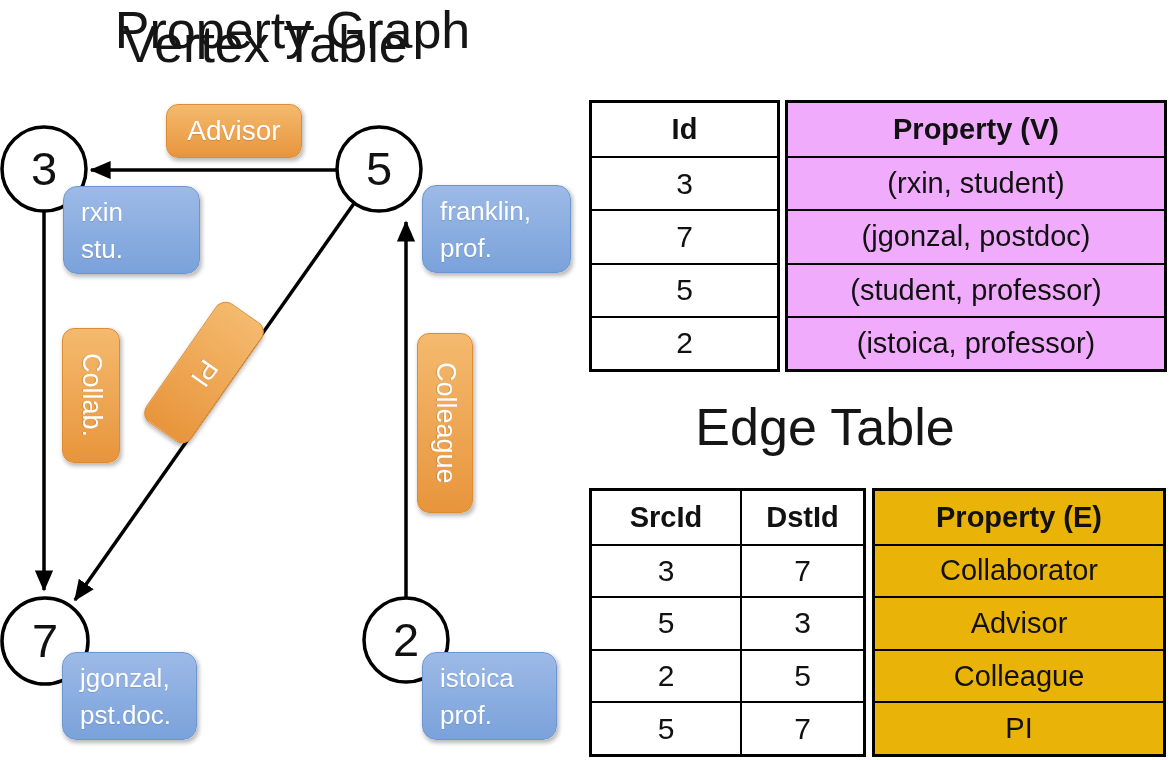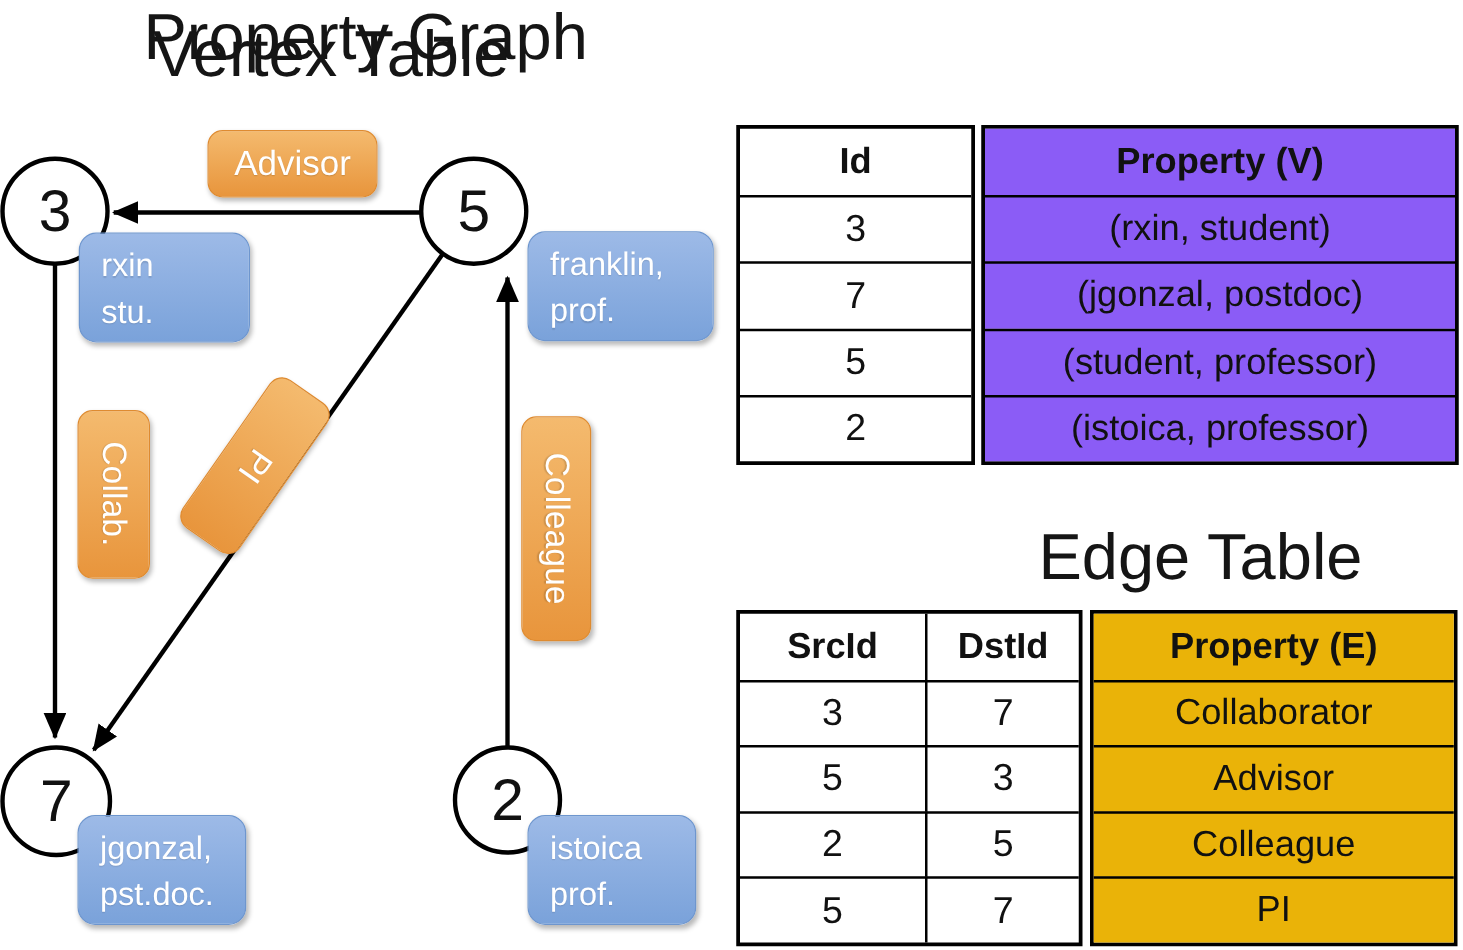--- a/index.html
+++ b/index.html
@@ -2,21 +2,21 @@
 <html><head>
 <meta charset="utf-8">
 <style>
   html,body{margin:0;padding:0;background:#fff;}
   .canvas{position:relative;width:1170px;height:760px;background:#fff;overflow:hidden;
           font-family:"Liberation Sans",sans-serif;color:#111;}
   .title{position:absolute;text-align:center;font-size:52px;font-weight:400;
          letter-spacing:0px;color:#151515;white-space:nowrap;}
   #graph-title{left:0;top:16;width:585px;text-align:center;}
   #vertex-title{left:560;top:14px;width:530px;}
-  #edge-title{left:560px;top:416px;width:530px;text-align:right;}
+  #edge-title{left:560px;top:397px;width:530px;}
 
   svg.graph{position:absolute;left:0;top:0;}
 
   .node-num{position:absolute;width:70px;height:64px;text-align:center;
             font-size:47px;line-height:64px;color:#111;}
 
   .pbox{position:absolute;border-radius:14px;color:#fff;
         background:linear-gradient(180deg,#9DBAE7 0%,#7AA2DA 100%);
         border:1px solid #6E96CE;box-shadow:1.5px 2.5px 4px rgba(0,0,0,0.28);
         font-size:26px;line-height:37px;padding:7px 0 0 17px;box-sizing:border-box;
@@ -43,21 +43,21 @@
   #vertex-table{left:589px;top:100px;width:578px;height:272px;}
   #edge-table{left:589px;top:488px;width:577px;height:269px;text-align:center;}
   .sub{border:3px solid #000;background:#fff;display:grid;
        grid-template-rows:repeat(5,1fr);box-sizing:border-box;height:100%;}
   .gap5{width:5px;} .gap6{width:6px;}
   .cell{display:flex;align-items:center;justify-content:center;
         font-size:30px;box-sizing:border-box;overflow:hidden;white-space:nowrap;}
   .cell.bt{border-top:2.5px solid #000;}
   .cell.bl{border-left:2.5px solid #000;}
   .hdr{font-weight:bold;font-size:29px;}
-  .fill-blue{background:#8b5cf6;}
+  .fill-blue{background:#f0abfc;}
   .fill-tan{background:#eab308;}
   .prop{font-size:29px;}
   .w-id{width:191px;} .w-vprop{width:382px;}
   .w-srcdst{width:277px;grid-template-columns:148px 1fr;} .w-eprop{width:294px;}
 </style>
 </head>
 <body>
 
 <div class="canvas">
 

